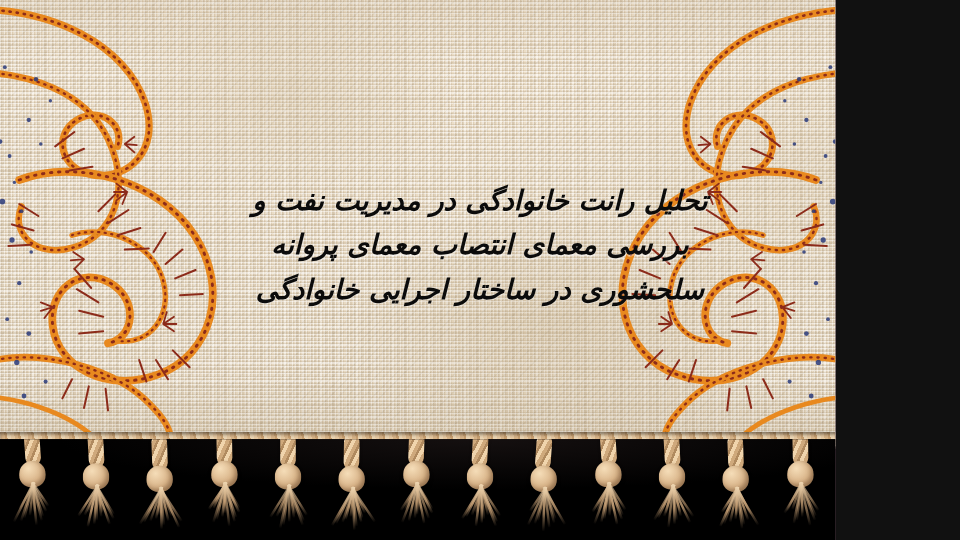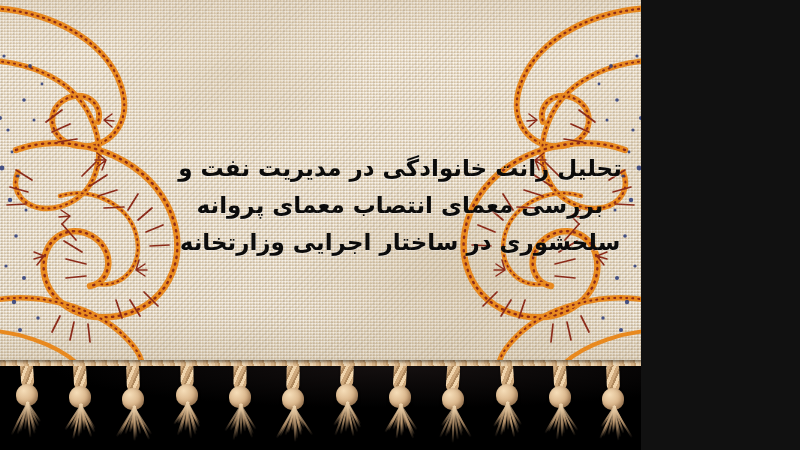--- a/index.html
+++ b/index.html
@@ -1,20 +1,21 @@
 <!DOCTYPE html>
 <html><head>
 <meta charset="utf-8">
 <style>
   html,body{margin:0;padding:0;background:#111;}
   body{font-family:"DejaVu Sans",sans-serif;}
 
   #stage{
-    position:relative;width:641px;height:450px;overflow:hidden;
+    position:relative;width:696px;height:450px;overflow:hidden;
     background:#f9a8d4;
+    font-style:italic;
   }
 
   
   .fabric{
     position:absolute;left:0;top:0;width:800px;height:372px;
     background-color:#e9ddc8;
     background-image:
       
       radial-gradient(ellipse 260px 150px at 58% 74%, rgba(190,168,132,.30), rgba(190,168,132,0) 70%),
       radial-gradient(ellipse 200px 120px at 30% 20%, rgba(196,176,142,.22), rgba(196,176,142,0) 70%),
@@ -244,21 +245,21 @@
           <circle cx="52" cy="318" r="1.7"></circle>
             <circle cx="34" cy="330" r="2"></circle>
         </g>
       </g>
     </svg>
   </div>
 
   <div class="title-block">
     <div class="title-line">تحلیل رانت خانوادگی در مدیریت نفت و</div>
     <div class="title-line">بررسی معمای انتصاب معمای پروانه</div>
-    <div class="title-line">سلحشوری در ساختار اجرایی وزارتخانه</div>
+    <div class="title-line">سلحشوری در ساختار اجرایی خانوادگی</div>
   </div>
 
   <div class="selvage"></div>
 
   <div class="fringe-zone">
 
   <div class="tassel" style="left: 3.66667px; top: -4px;">
         <div class="cord" style="transform: translateX(-50%) rotate(-4deg);"></div>
         <div class="knot"></div>
         <div class="skirt">

